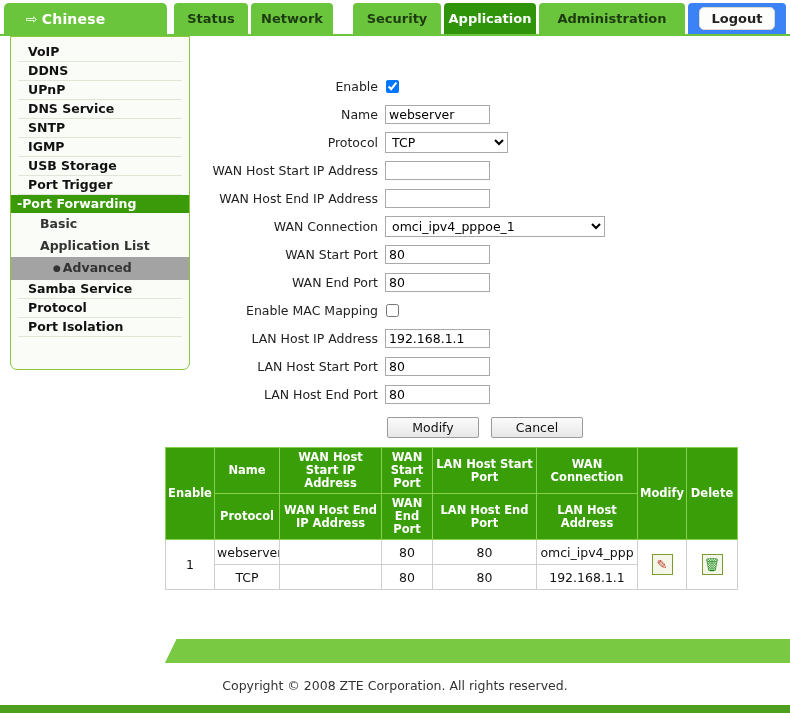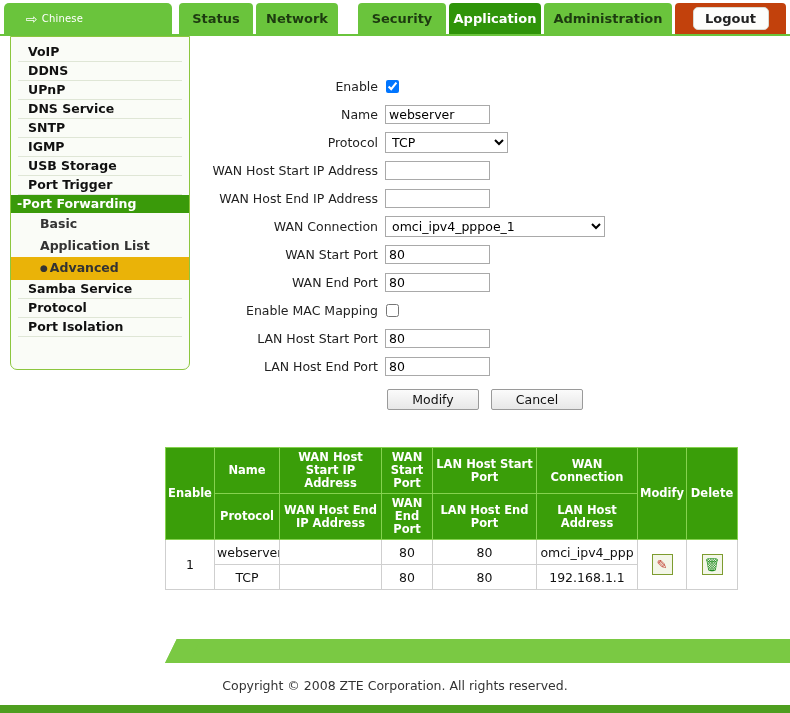--- a/index.html
+++ b/index.html
@@ -16,37 +16,37 @@
   .topbar {
     position: absolute; left: 0; top: 3px; width: 790px; height: 31px;
     display: flex; align-items: stretch;
   }
   .lang-block {
     width: 186px; margin-left: 4px; background: #6ac43c;
     border-radius: 5px 5px 0 0;
     display: flex; align-items: center; padding-left: 22px;
   }
   .lang-arrow { color: #ffffff; font-size: 14px; margin-right: 4px; line-height: 1; }
-  .lang-text { color: #ffffff; font-size: 10px; font-weight: normal; letter-spacing: .2px; }
+  .lang-text { color: #ffffff; font-size: 14px; font-weight: bold; letter-spacing: .2px; }
 
   .tabs { display: flex; align-items: stretch; margin-left: 7px; flex: 1; }
   .tab {
     background: #6ac43c; color: #1d3b10; font-size: 13px; font-weight: bold;
     display: flex; align-items: center; justify-content: center;
     border-radius: 4px 4px 0 0; margin-right: 3px; cursor: pointer;
     padding: 0 4px; white-space: nowrap;
   }
   .tab.w-status { width: 74px; }
   .tab.w-network { width: 82px; }
   .tab.w-security { width: 88px; margin-left: 17px; }
   .tab.w-application { width: 92px; }
-  .tab.w-administration { width: 128px; }
+  .tab.w-administration { width: 146px; }
   .tab.active { background: #2f9409; color: #ffffff; }
   .logout-wrap {
-    background: #c2410c; border-radius: 4px 4px 0 0; width: 111px;
+    background: #3b82f6; border-radius: 4px 4px 0 0; width: 98px;
     display: flex; align-items: center; justify-content: center; margin-right: 4px;
   }
   .logout-btn {
     background: #fdfdfb; color: #222; font-size: 13px; font-weight: bold;
     border: 1px solid #d9d9d0; border-radius: 5px;
     width: 76px; height: 23px; line-height: 21px; text-align: center; cursor: pointer;
   }
   .topbar-underline {
     position: absolute; left: 0; top: 34px; width: 790px; height: 2px; background: #6ac43c;
   }
@@ -65,21 +65,21 @@
   }
   .side-item.selected {
     background: #3a9a0a; color: #ffffff; border-bottom: none;
     padding-left: 6px; margin: 0 -7px; padding-right: 8px;
   }
   .side-sub {
     font-size: 12.5px; font-weight: bold; color: #333;
     padding: 3px 0 4px 22px; line-height: 15px; cursor: pointer; border-bottom: none;
   }
   .side-sub.current {
-    background: #eab308; margin: 0 -7px; padding-left: 29px;
+    background: #a3a3a3; margin: 0 -7px; padding-left: 42px;
   }
   .bullet { font-size: 9px; vertical-align: middle; margin-right: 2px; }
 
   
   .content { position: absolute; left: 196px; top: 36px; width: 586px; height: 600px; }
 
   .form { position: absolute; left: 0; top: 40px; width: 586px; }
   .frow { display: flex; align-items: center; margin-bottom: 7px; height: 21px; }
   .flabel {
     width: 189px; text-align: right; padding-right: 7px;
@@ -262,20 +262,26 @@
         </div>
       </div>
 
       <div class="frow">
         <div class="flabel">Enable MAC Mapping</div>
         <div class="fctl">
           <input class="chk" type="checkbox" style="">
         </div>
       </div>
 
+      <div class="frow">
+        <div class="flabel">LAN Host IP Address</div>
+        <div class="fctl">
+          <input class="txt" type="text" value="192.168.1.1" style="">
+        </div>
+      </div>
 
       <div class="frow">
         <div class="flabel">LAN Host Start Port</div>
         <div class="fctl">
           <input class="txt" type="text" value="80" style="">
         </div>
       </div>
 
       <div class="frow">
         <div class="flabel">LAN Host End Port</div>

